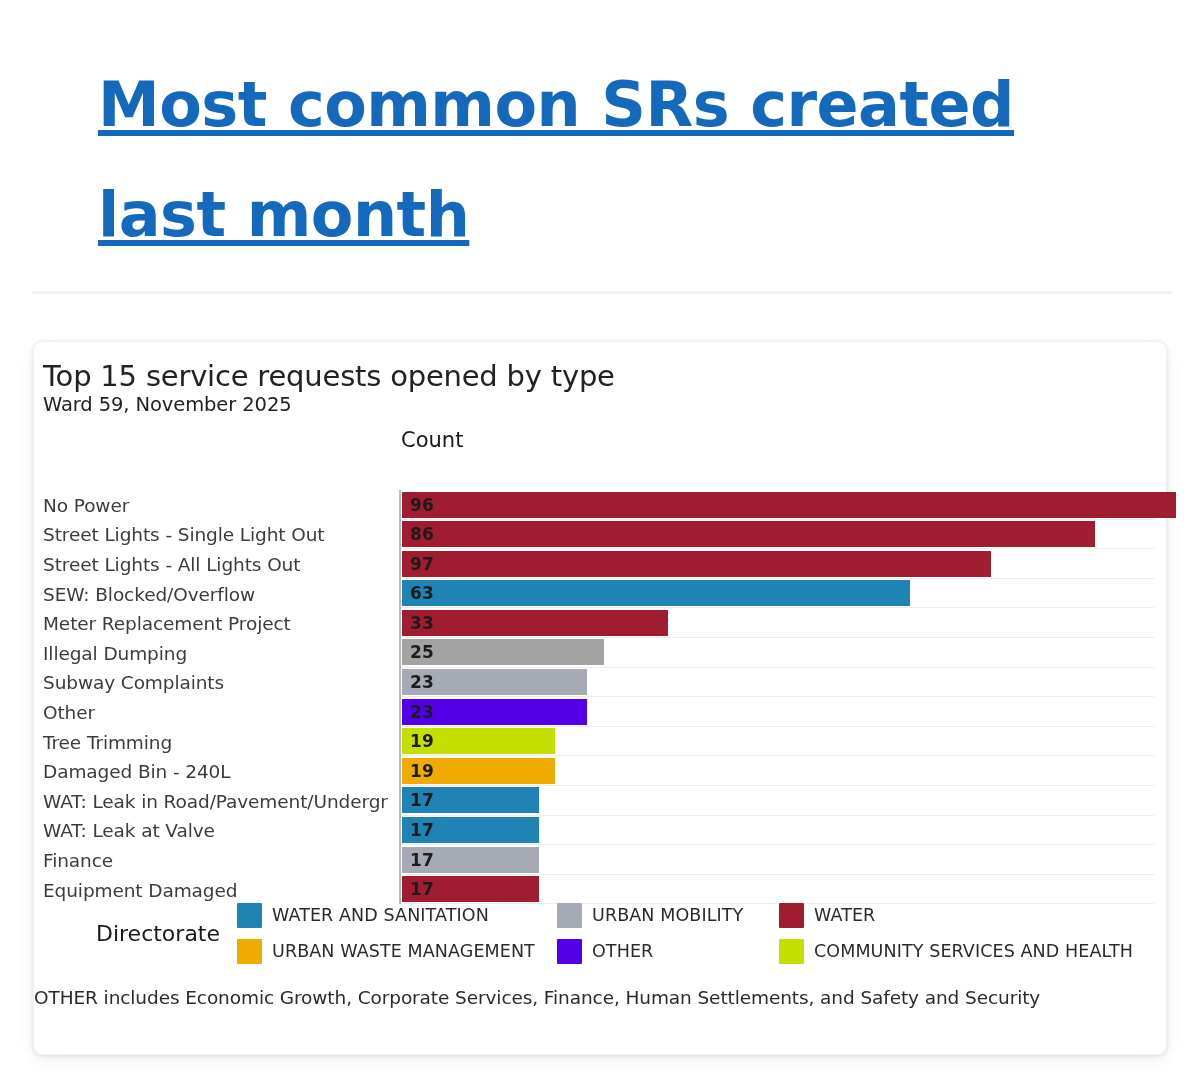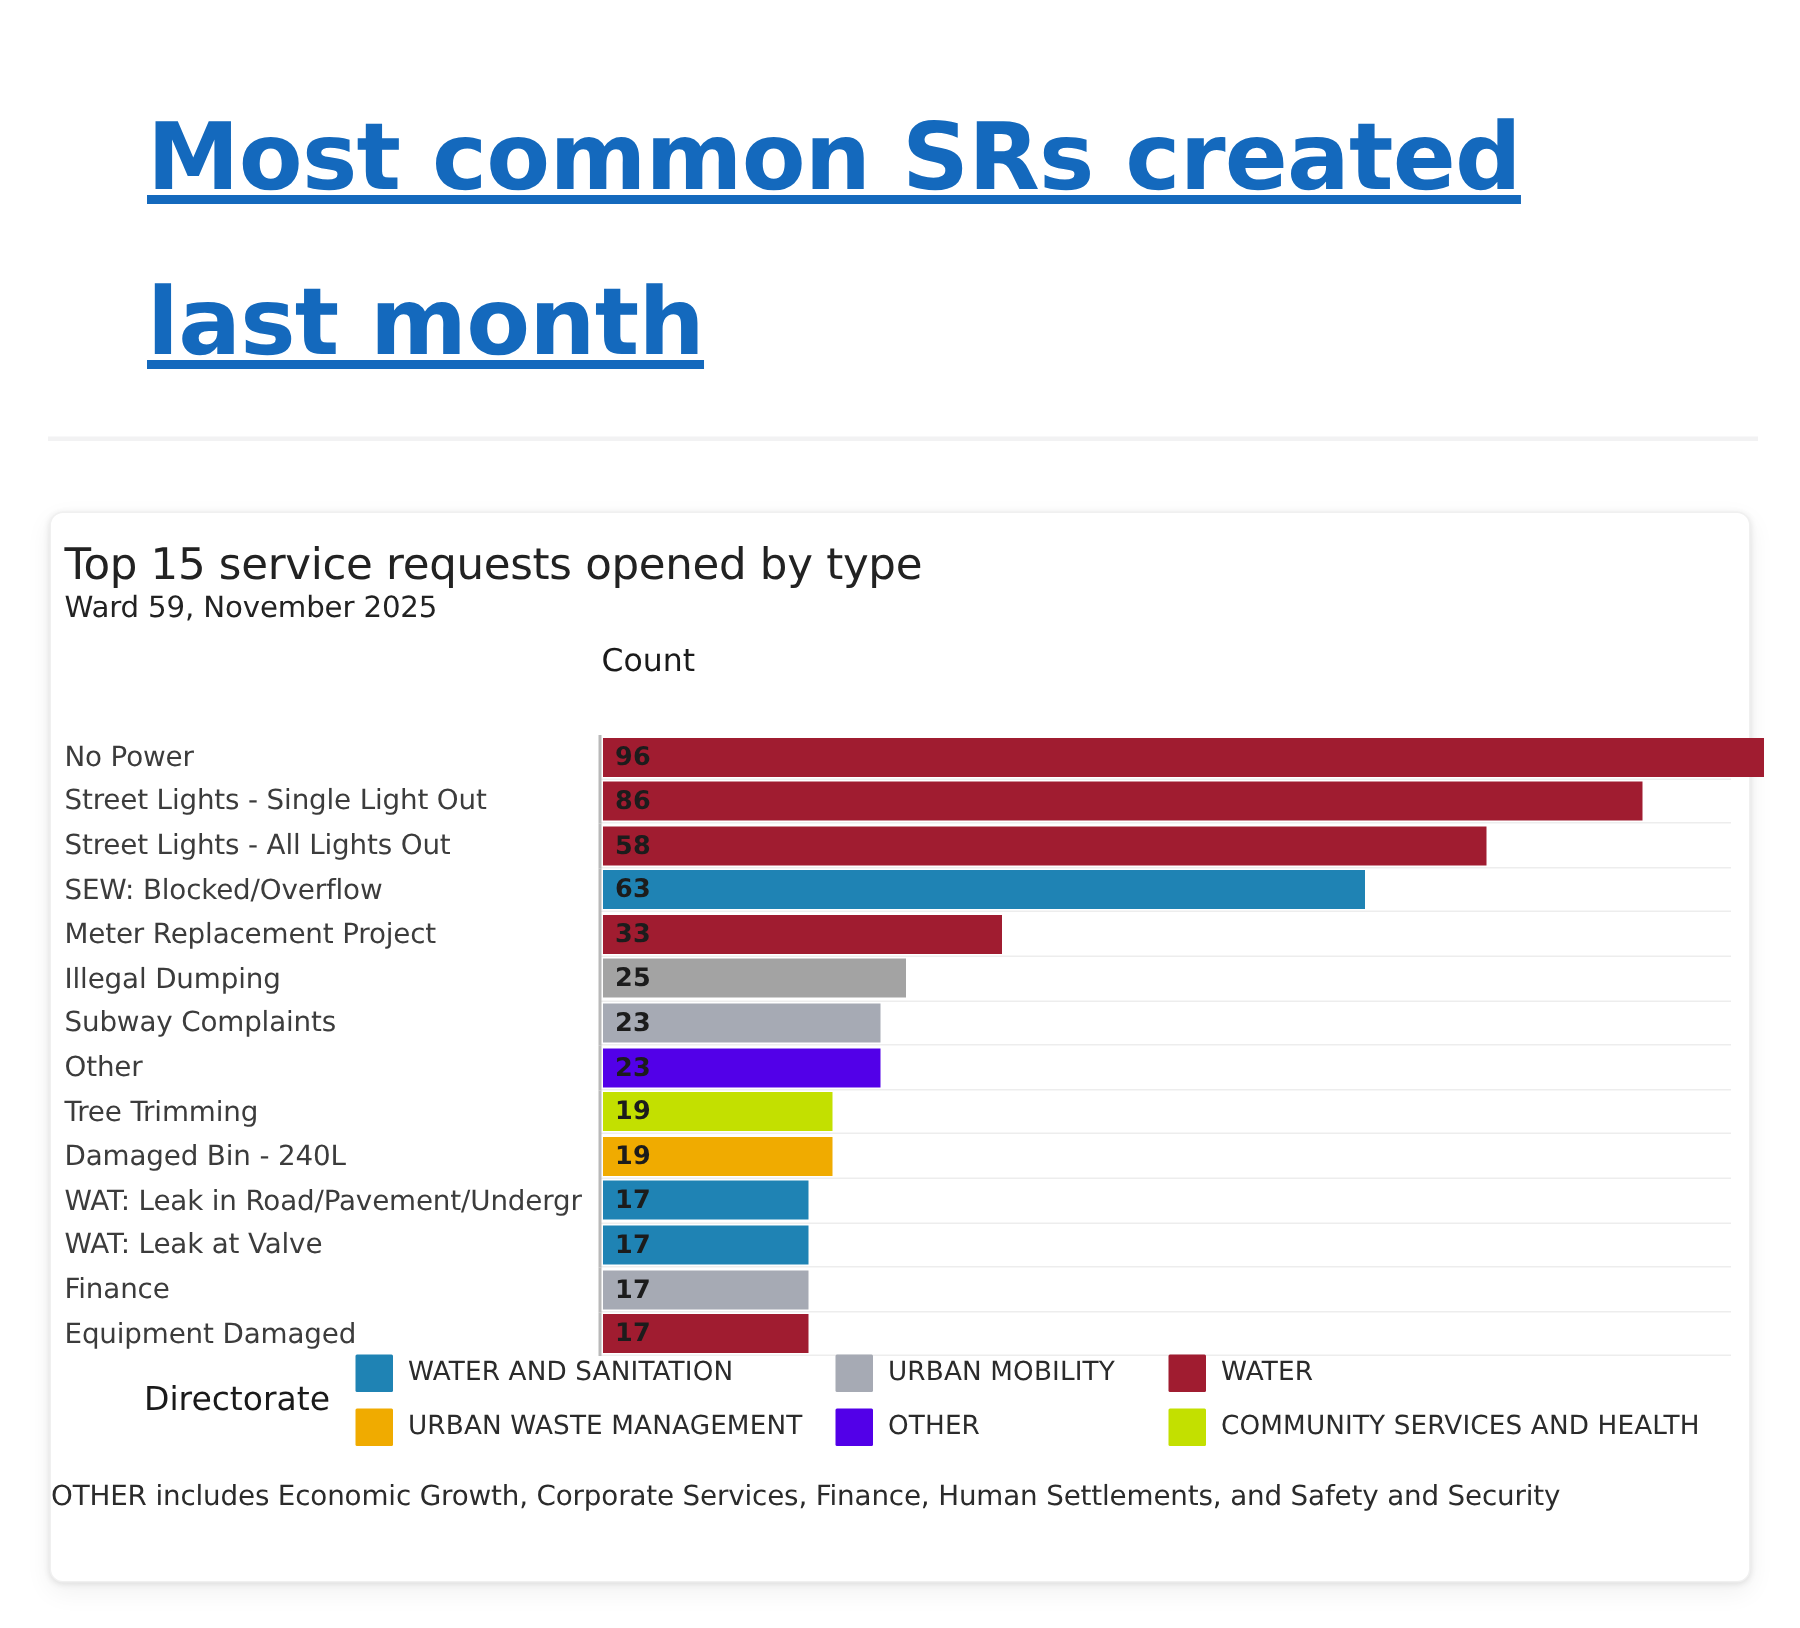--- a/index.html
+++ b/index.html
@@ -234,21 +234,21 @@
           <div class="axis-line"></div>
           <div class="bar" title="Street Lights - Single Light Out: 86" style="width: 693.375px; background: rgb(160, 28, 48);">
             <span class="bar-value">86</span>
           </div>
         </div>
         <div class="row">
           <div class="row-line"></div>
           <div class="cat-label">Street Lights - All Lights Out</div>
           <div class="axis-line"></div>
           <div class="bar" title="Street Lights - All Lights Out: 73" style="width: 588.562px; background: rgb(160, 28, 48);">
-            <span class="bar-value">58</span>
+            <span class="bar-value">97</span>
           </div>
         </div>
         <div class="row">
           <div class="row-line"></div>
           <div class="cat-label">SEW: Blocked/Overflow</div>
           <div class="axis-line"></div>
           <div class="bar" title="SEW: Blocked/Overflow: 63" style="width: 507.938px; background: rgb(31, 131, 180);">
             <span class="bar-value">63</span>
           </div>
         </div>

